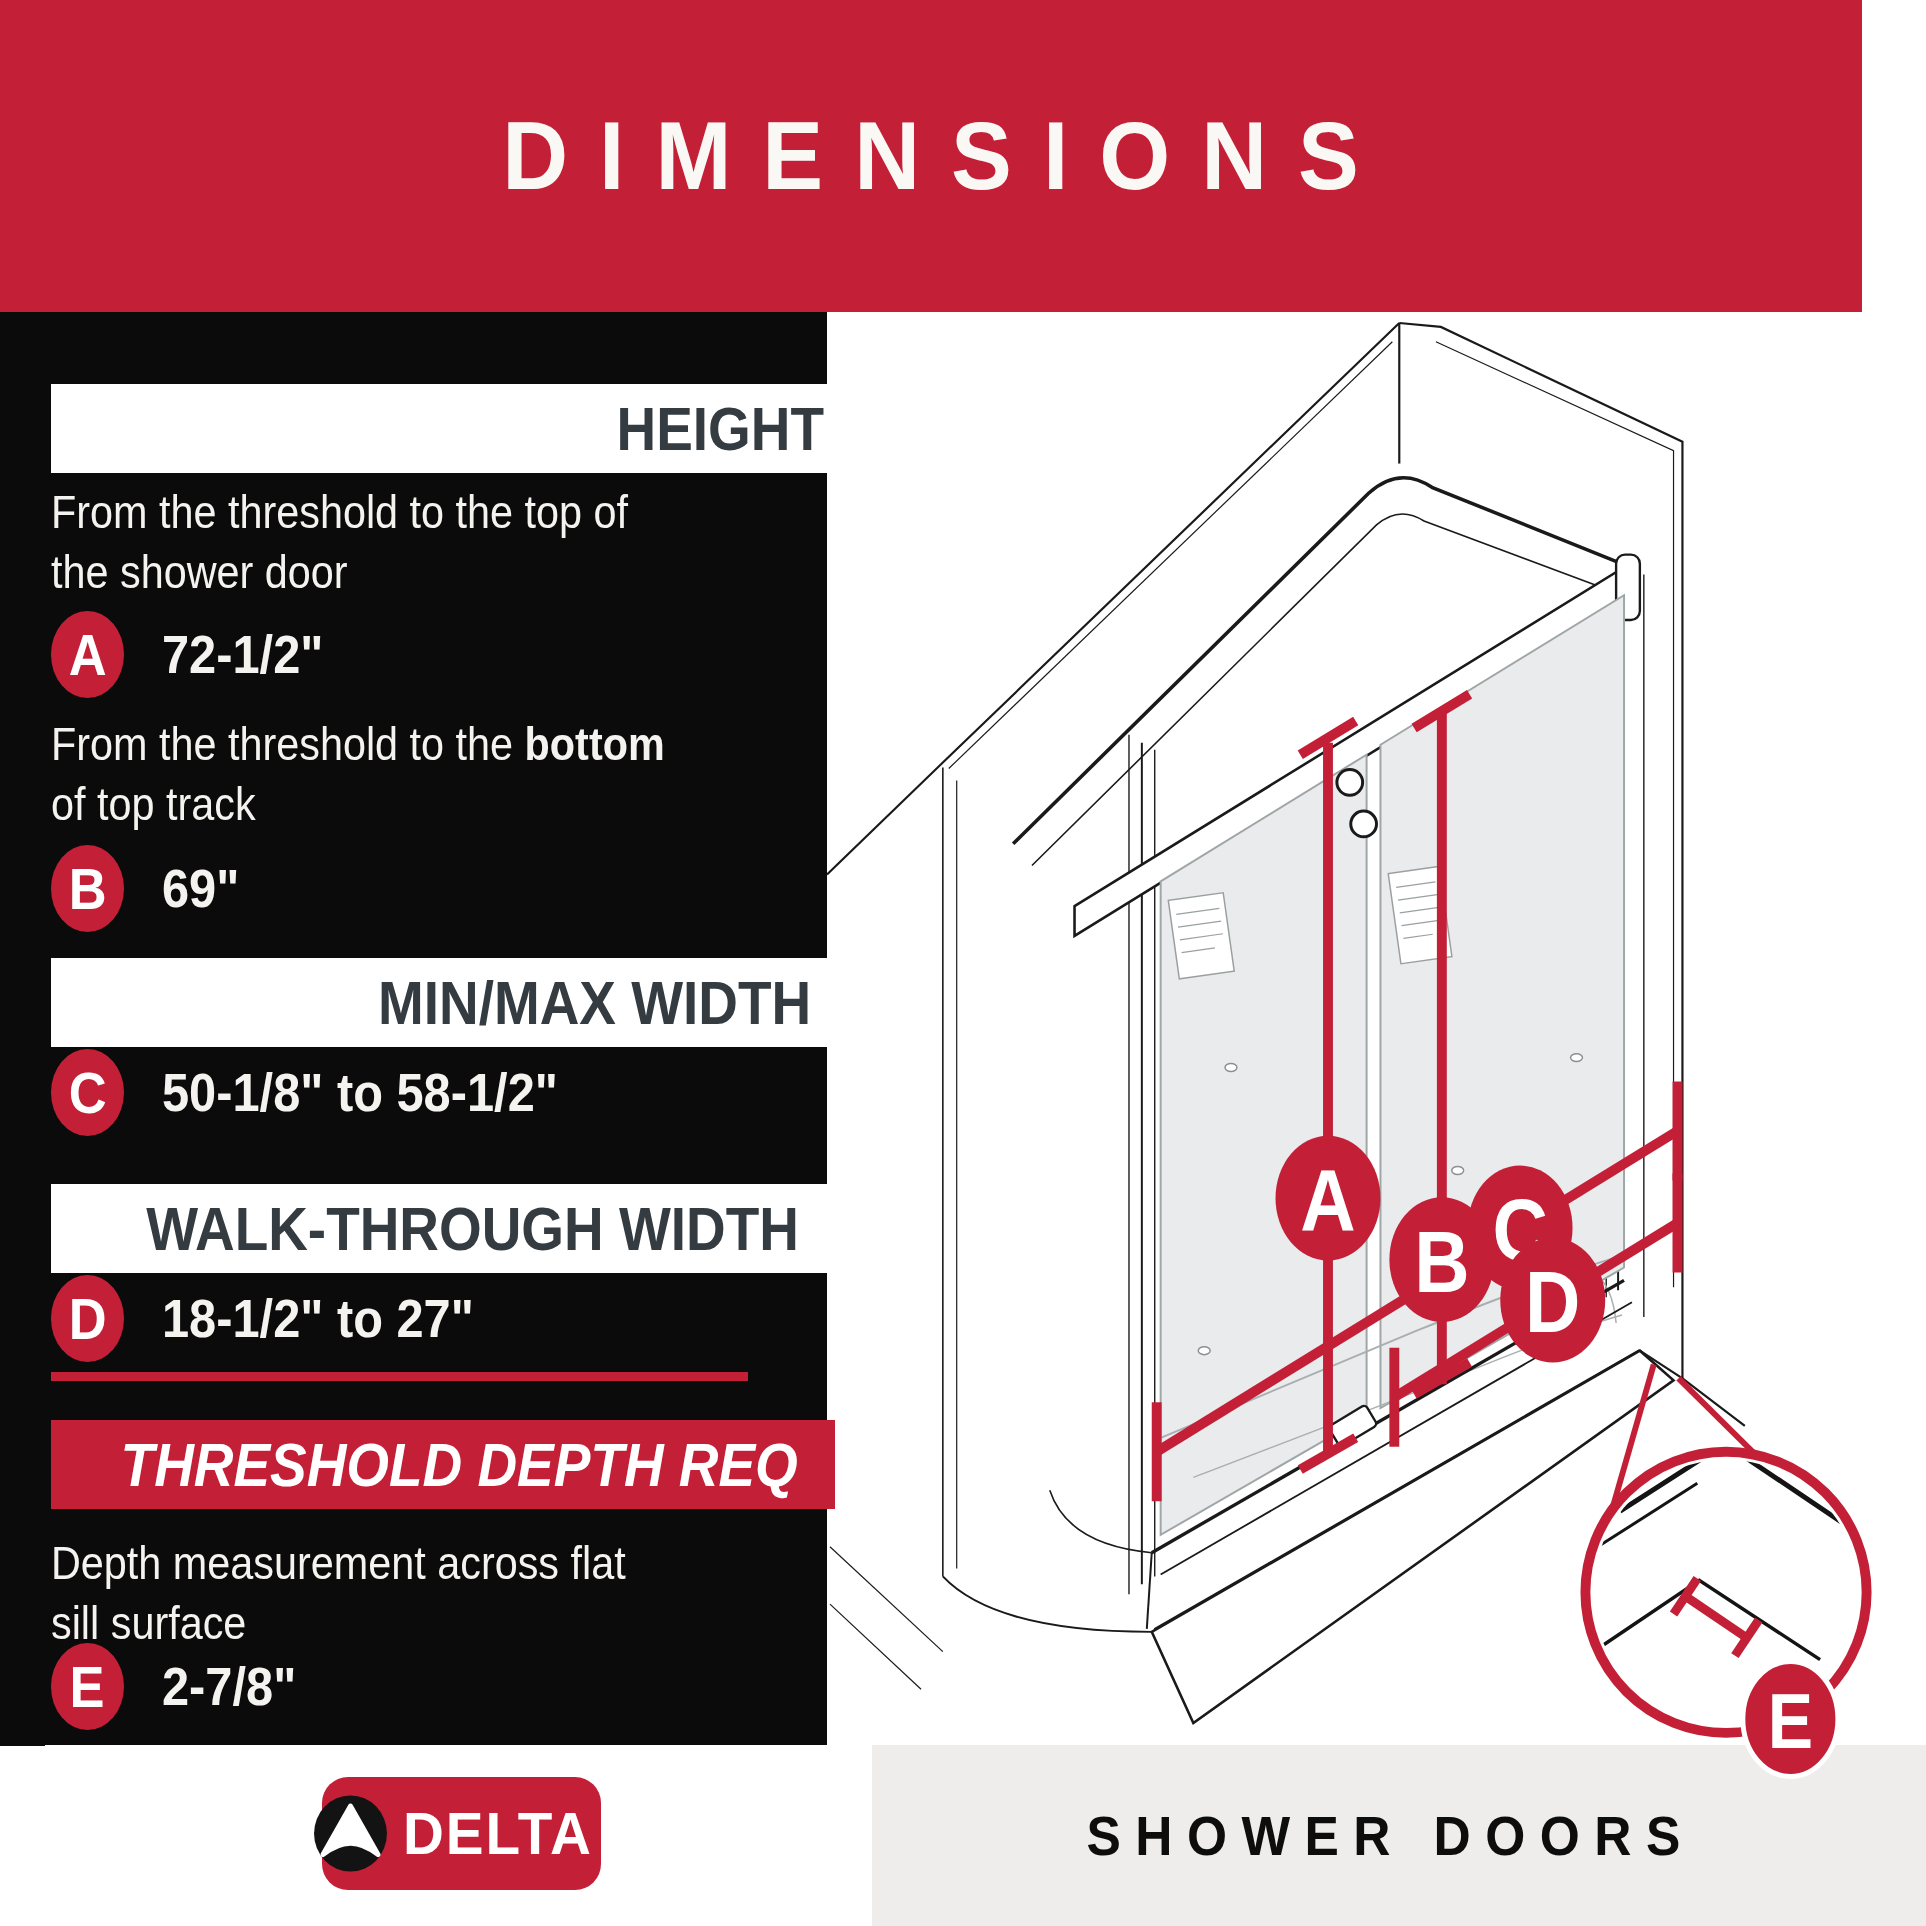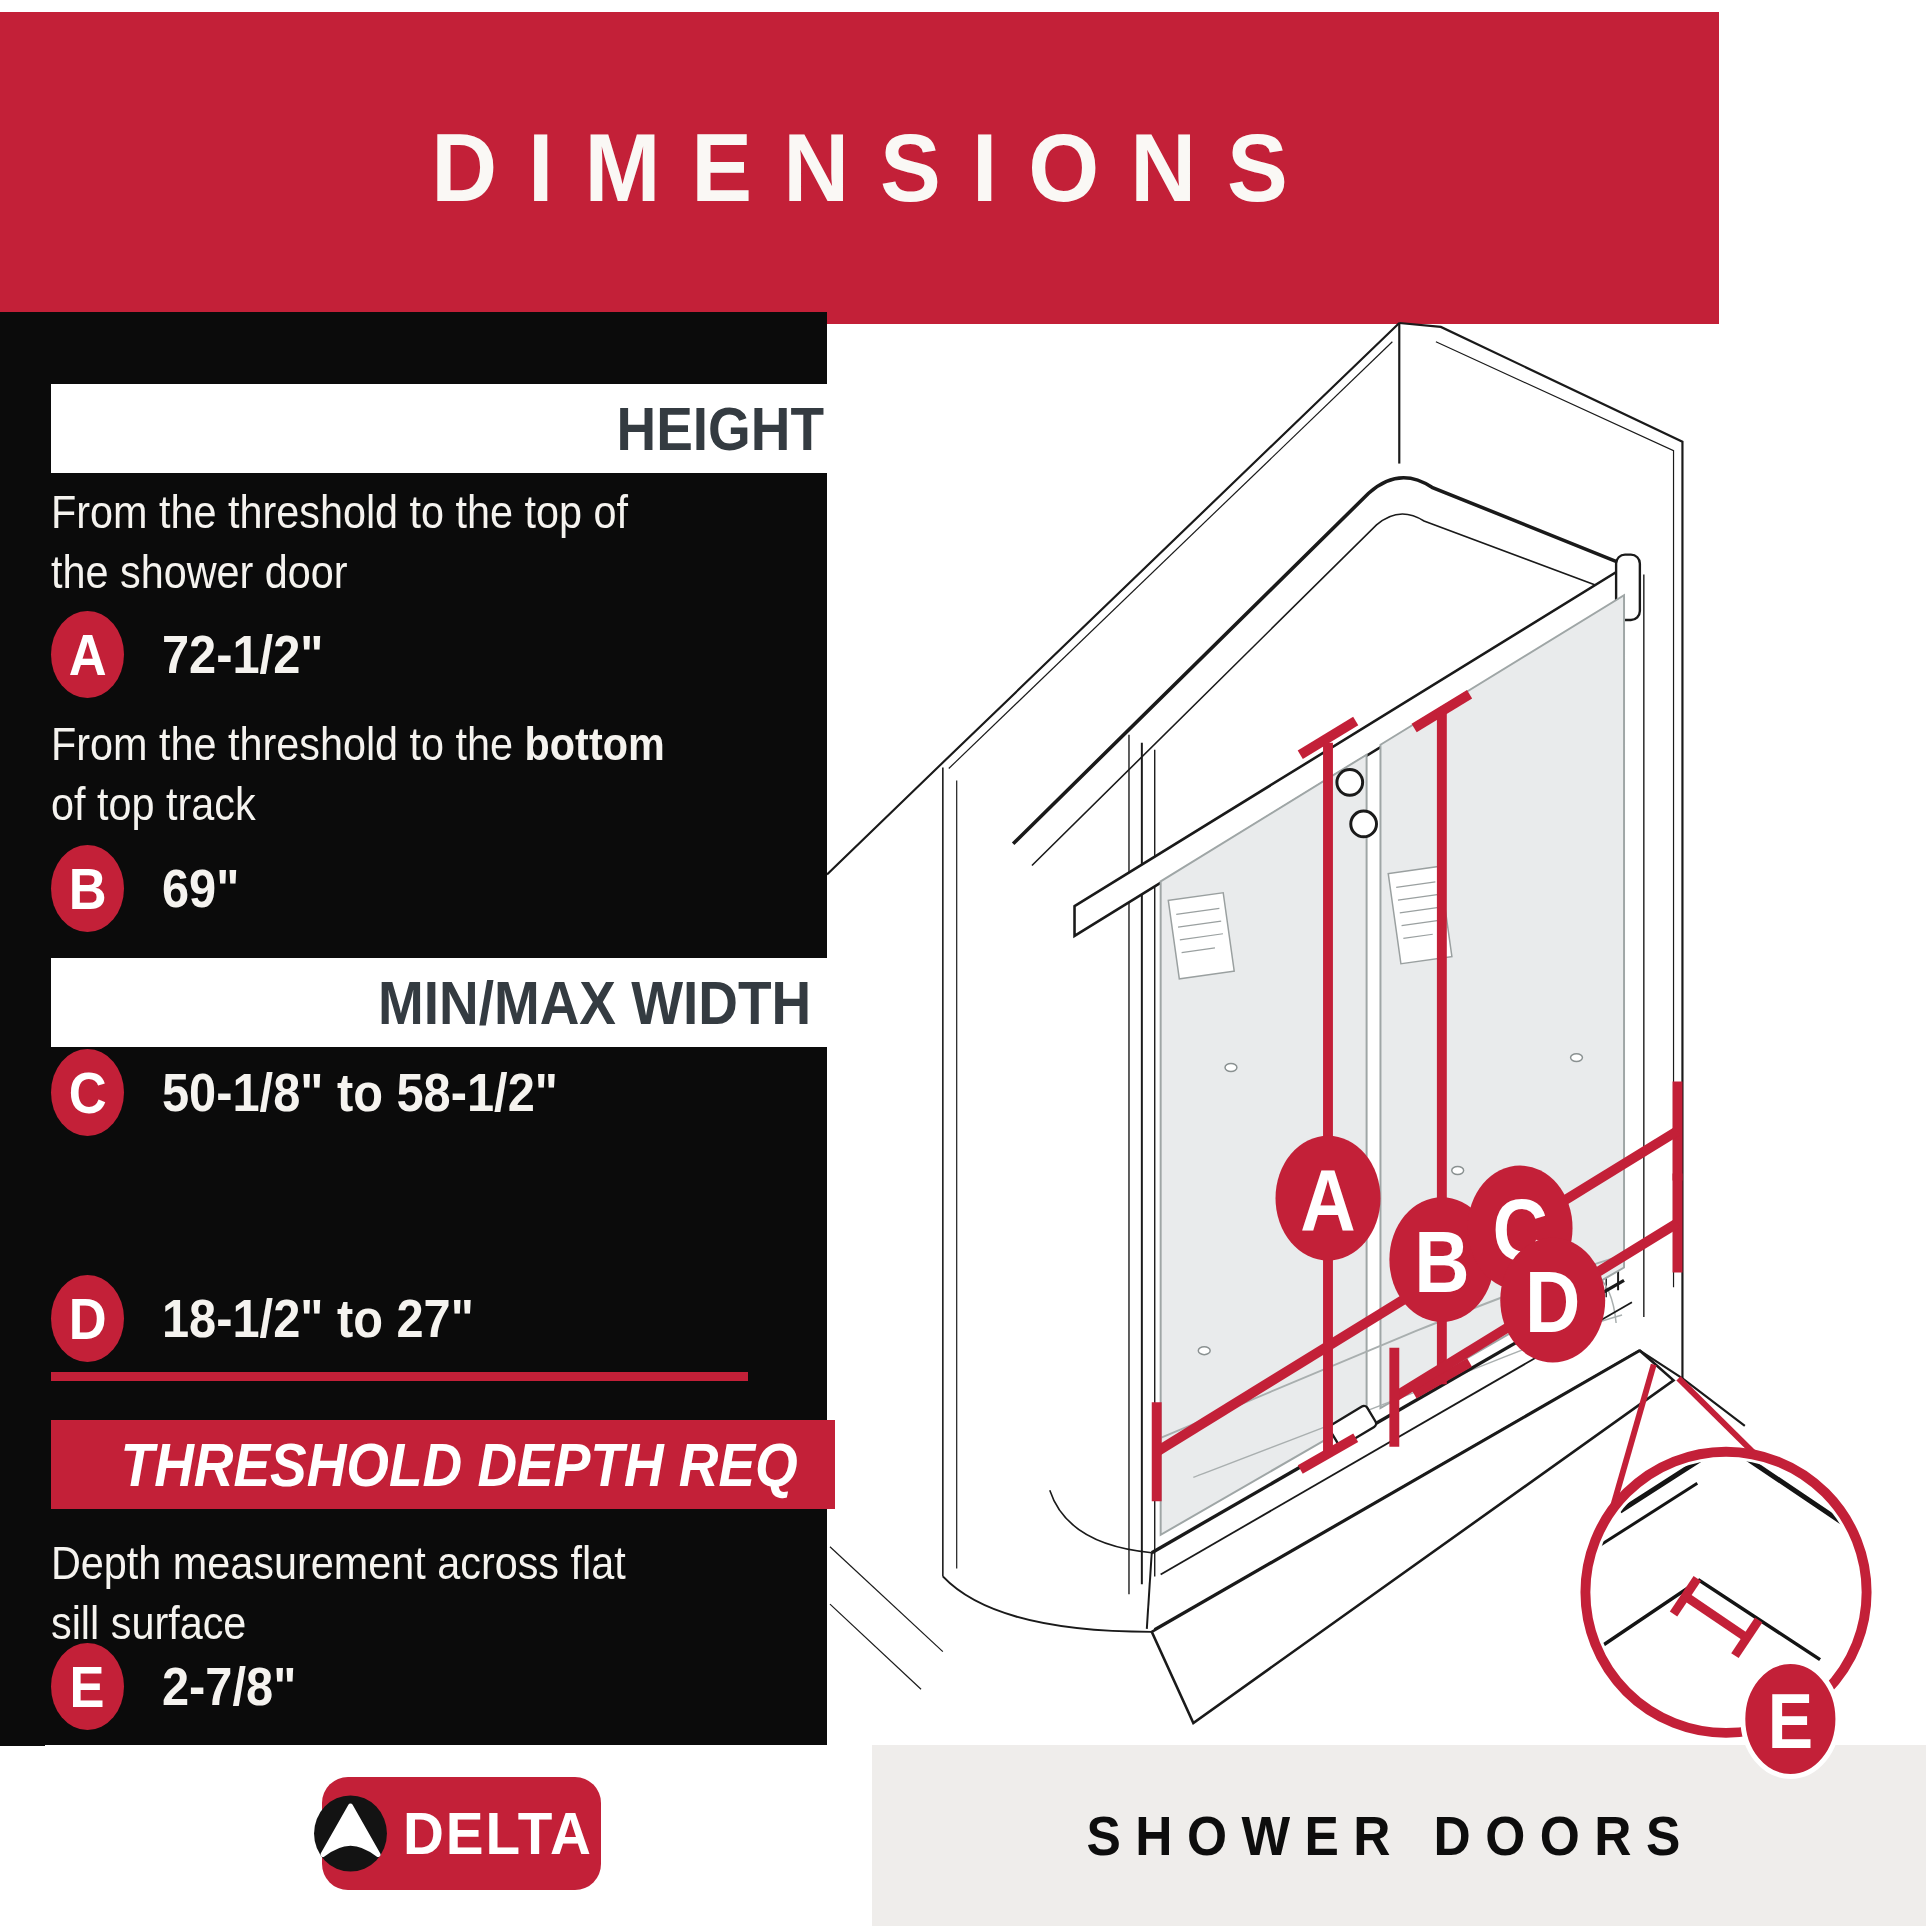--- a/index.html
+++ b/index.html
@@ -4,21 +4,21 @@
 <style>
   :root{
     --red:#c32038; --panel-bg:#0b0b0b; --header-text:#343b41;
     --glass:#e9ebec; --glass-stroke:#9fa6a6; --line:#1a1a1a;
     --footer-bg:#efedeb; --white:#ffffff;
   }
   *{margin:0;padding:0;box-sizing:border-box;}
   html,body{width:1927px;height:1927px;}
   body{font-family:"Liberation Sans",sans-serif;background:#fff;position:relative;overflow:hidden;}
 
-  .banner{position:absolute;left:0;top:12px;width:1719px;height:312px;background:var(--red);
+  .banner{position:absolute;left:0;top:0;width:1862px;height:312px;background:var(--red);
     display:flex;align-items:center;justify-content:center;}
   .banner h1{color:#faf8f5;font-size:96px;font-weight:bold;letter-spacing:.34em;padding-left:.34em;
     transform:scaleX(.95);white-space:nowrap;}
 
   .left-panel{position:absolute;left:0;top:312px;width:827px;height:1434px;background:var(--panel-bg);}
 
   .hbox{position:absolute;left:51px;width:784px;height:89px;background:var(--white);
     display:flex;align-items:center;justify-content:flex-end;}
   .hbox span{color:var(--header-text);font-size:61px;font-weight:bold;transform:scaleX(.9);white-space:nowrap;}
   .hbox.red{background:var(--red);font-style:italic;}
@@ -92,20 +92,23 @@
     <span>MIN/MAX WIDTH</span>
   </div>
 
   <div class="badge-row" style="top:737px">
     <div class="badge">
         <span>C</span>
       </div>
     <div class="value">50-1/8" to 58-1/2"</div>
   </div>
 
+  <div class="hbox" style="top:872px">
+    <span>WALK-THROUGH WIDTH</span>
+  </div>
 
   <div class="badge-row" style="top:963px">
     <div class="badge">
         <span>D</span>
       </div>
     <div class="value">18-1/2" to 27"</div>
   </div>
 
   <div class="divider" style="top:1060px"></div>
 

